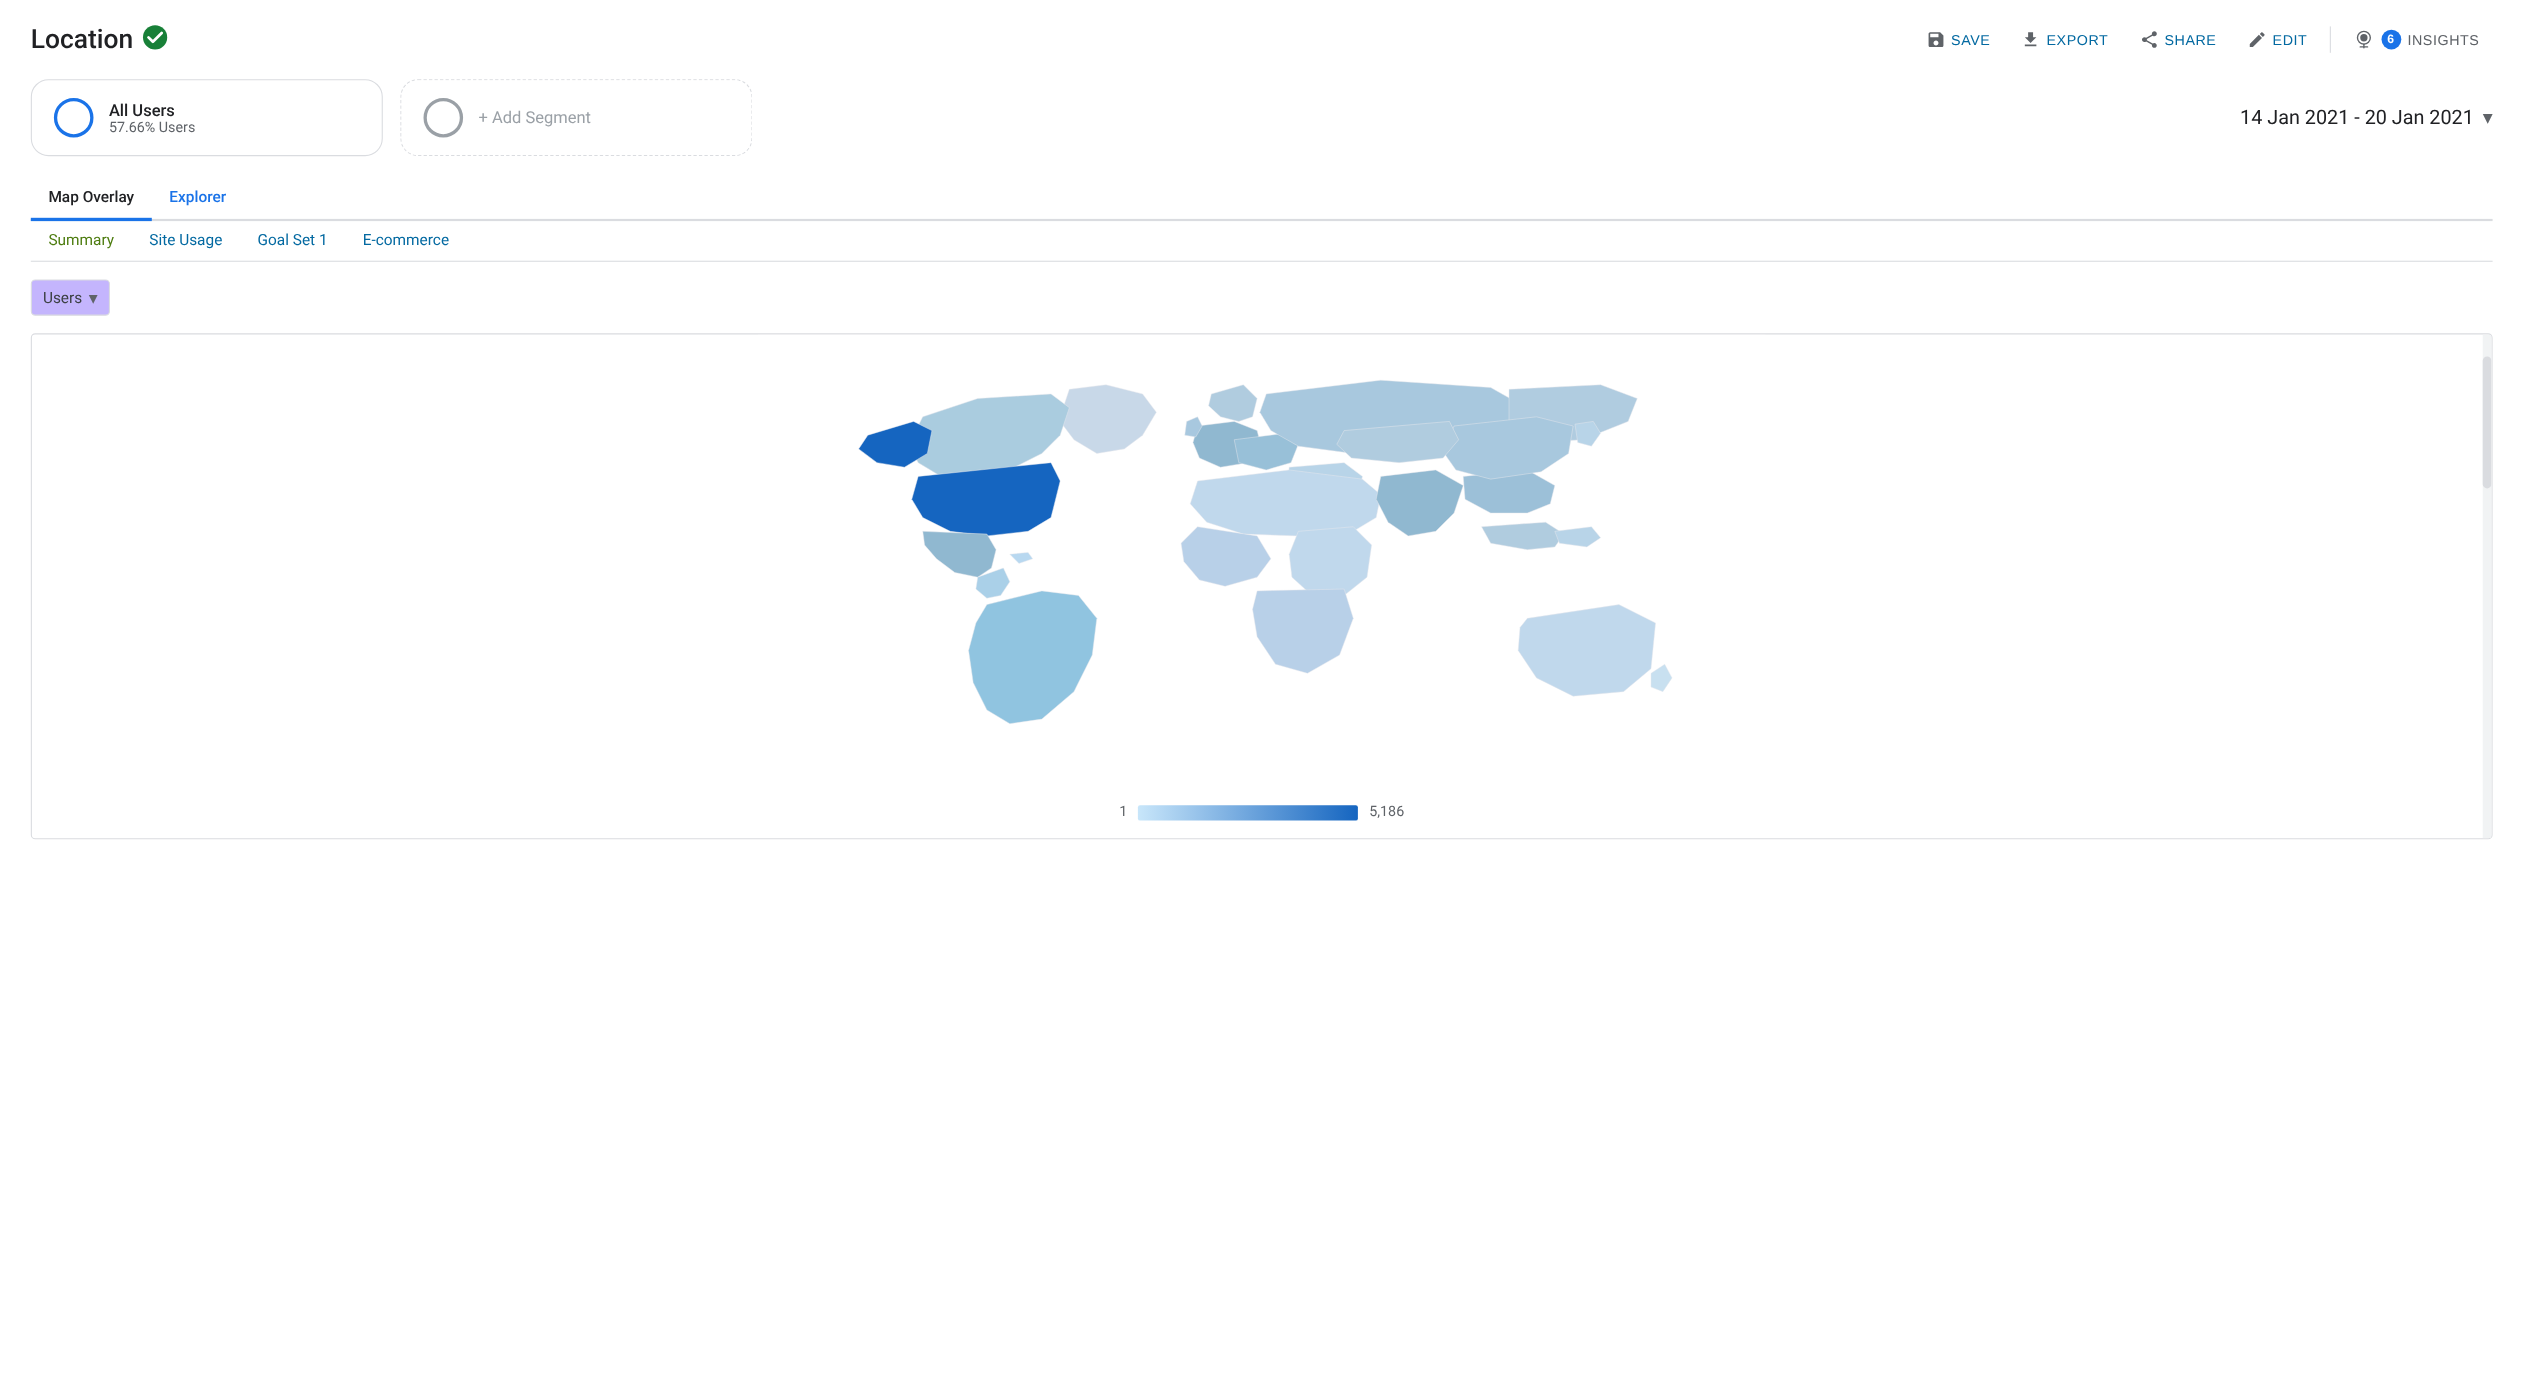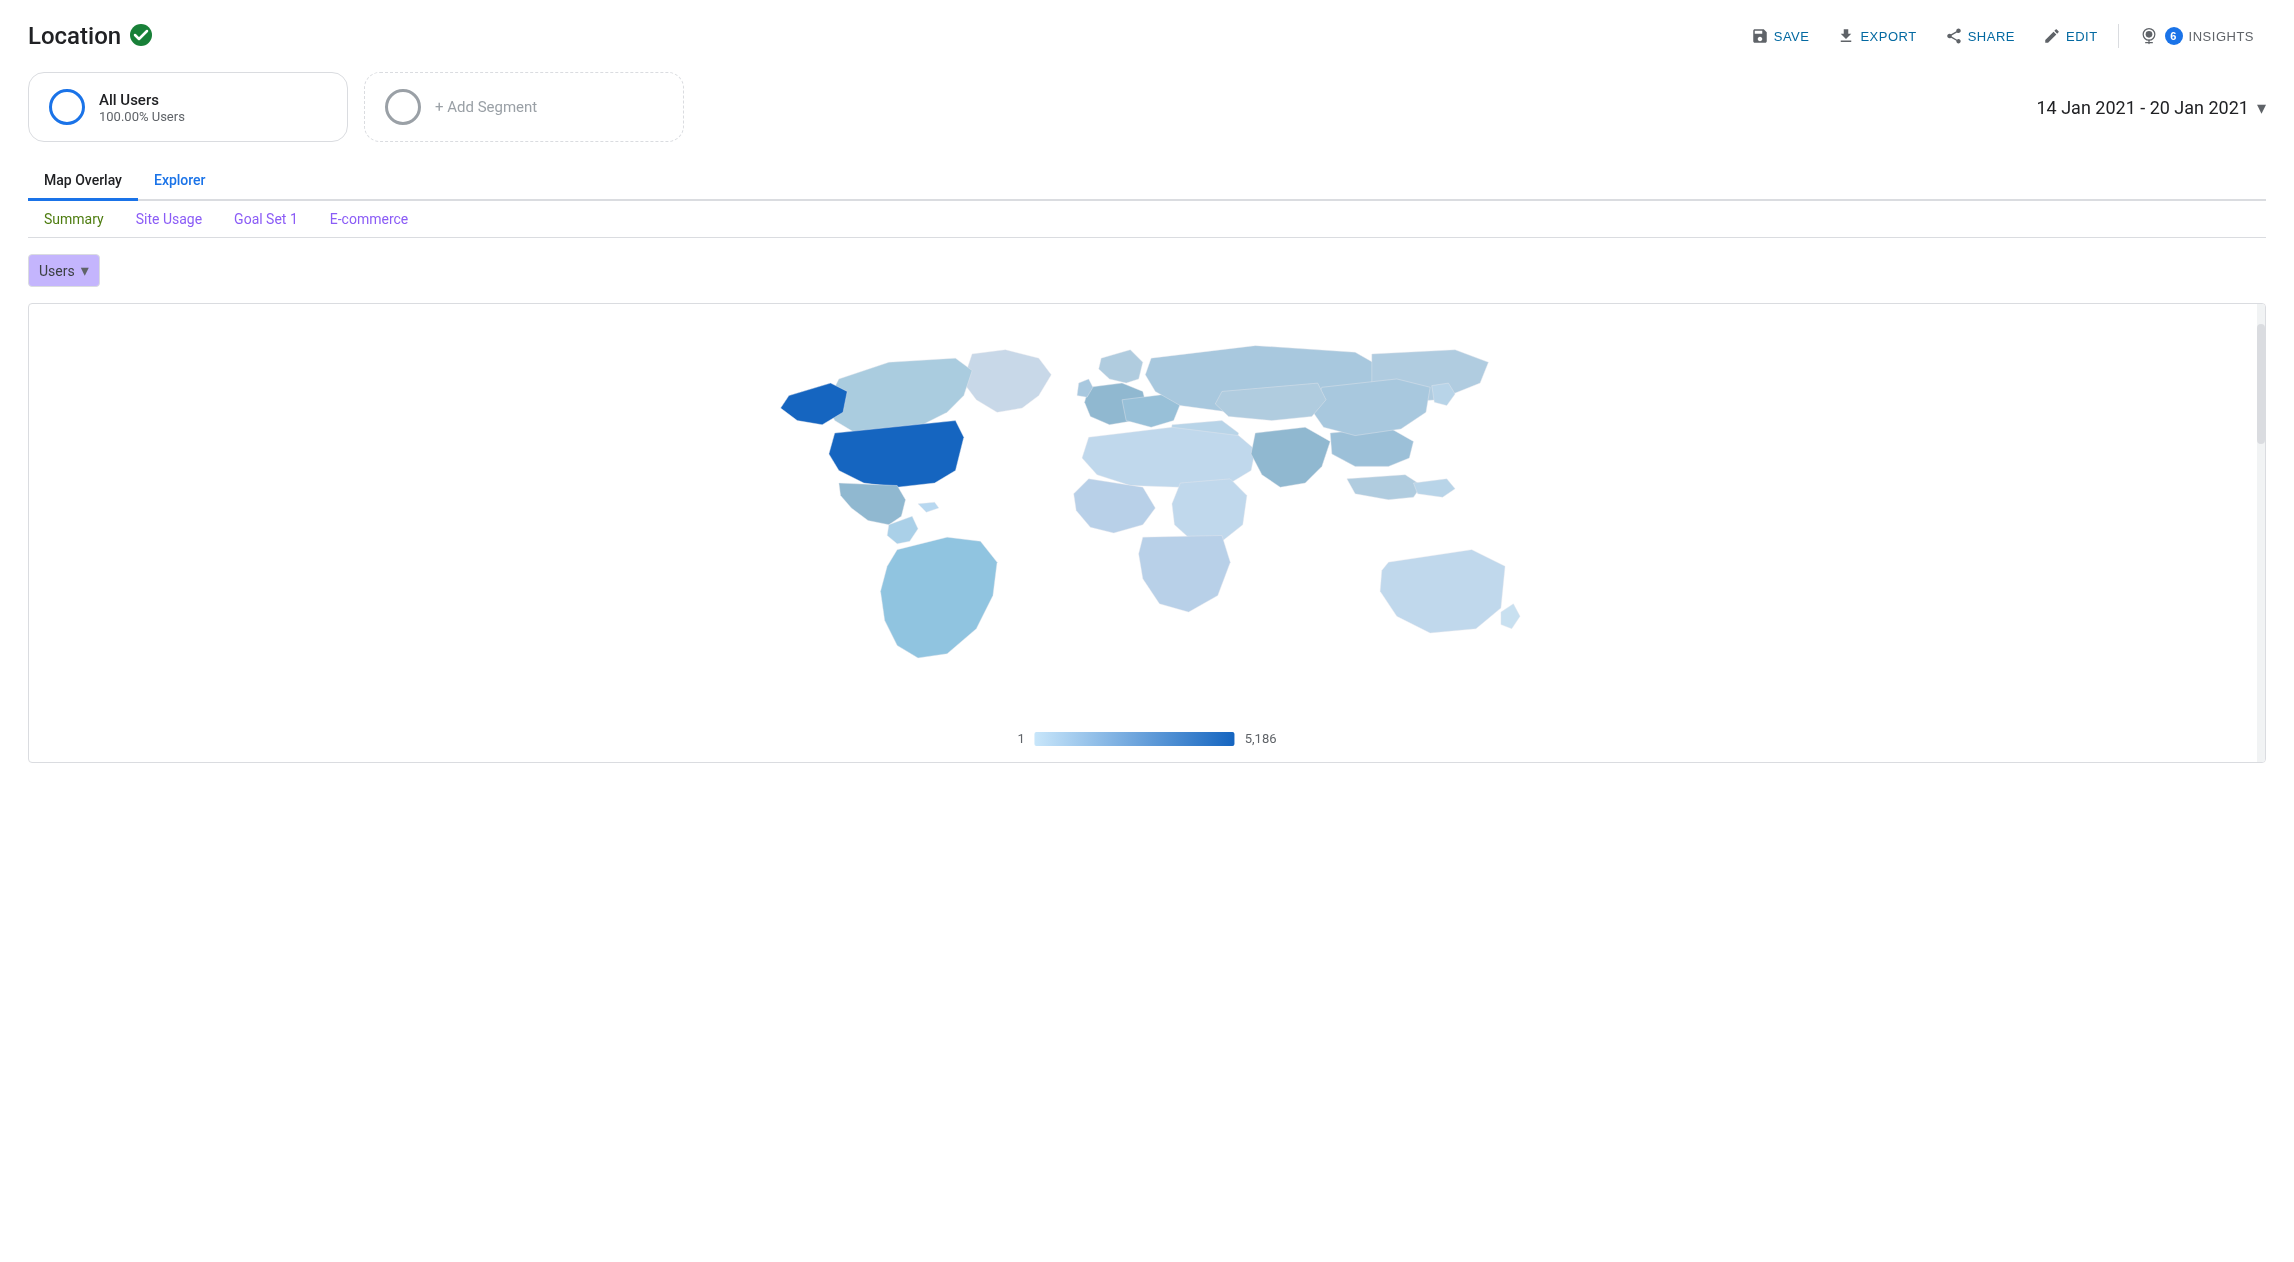--- a/index.html
+++ b/index.html
@@ -204,21 +204,21 @@
       color: #5f6368;
       text-decoration: none;
     }
 
     .subtab.active {
       color: #4d7c0f;
       font-weight: 400;
     }
 
     .subtab.link {
-      color: #8b5cf6;
+      color: #0369a1;
     }
 
     
     .metric-dropdown {
       display: flex;
       align-items: center;
       gap: 6px;
       border: 1px solid #dadce0;
       border-radius: 4px;
       padding: 6px 10px;
@@ -348,21 +348,21 @@
       </button>
     </div>
   </div>
 
   <div style="display:flex; align-items:center; margin-bottom:20px;">
 
     <div class="segment-card primary">
       <div class="segment-icon-circle"></div>
       <div class="segment-info">
         <div class="segment-name">All Users</div>
-        <div class="segment-sub">100.00% Users</div>
+        <div class="segment-sub">57.66% Users</div>
       </div>
     </div>
 
     <div class="segment-card add">
       <div class="segment-icon-circle gray"></div>
       <span class="add-segment-text">+ Add Segment</span>
     </div>
 
     <div class="date-range" style="margin-left:auto;">
       <span style="font-size:18px; color:#202124;">14 Jan 2021 - 20 Jan 2021</span>

